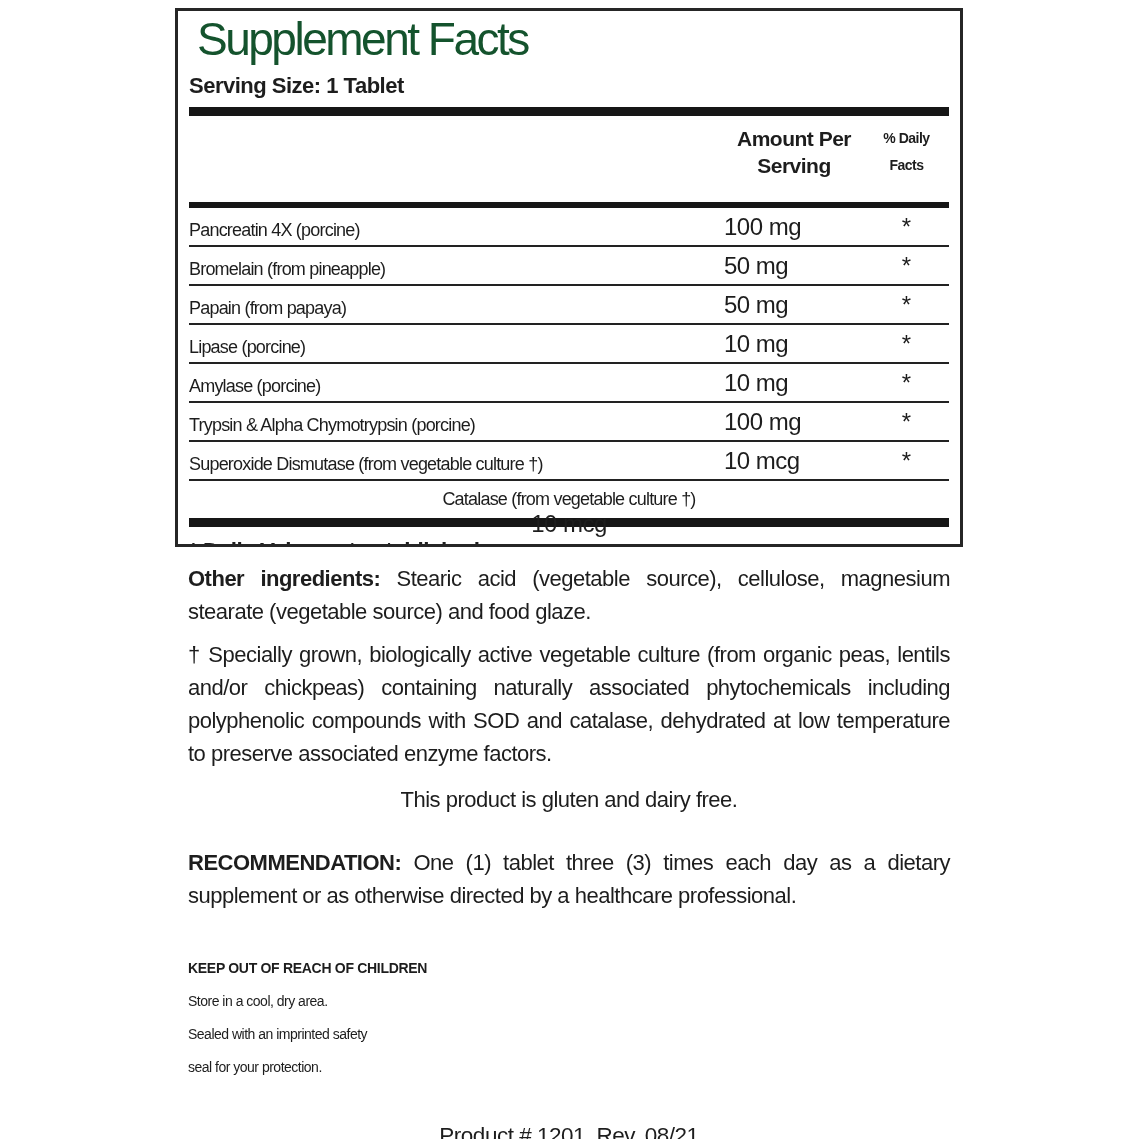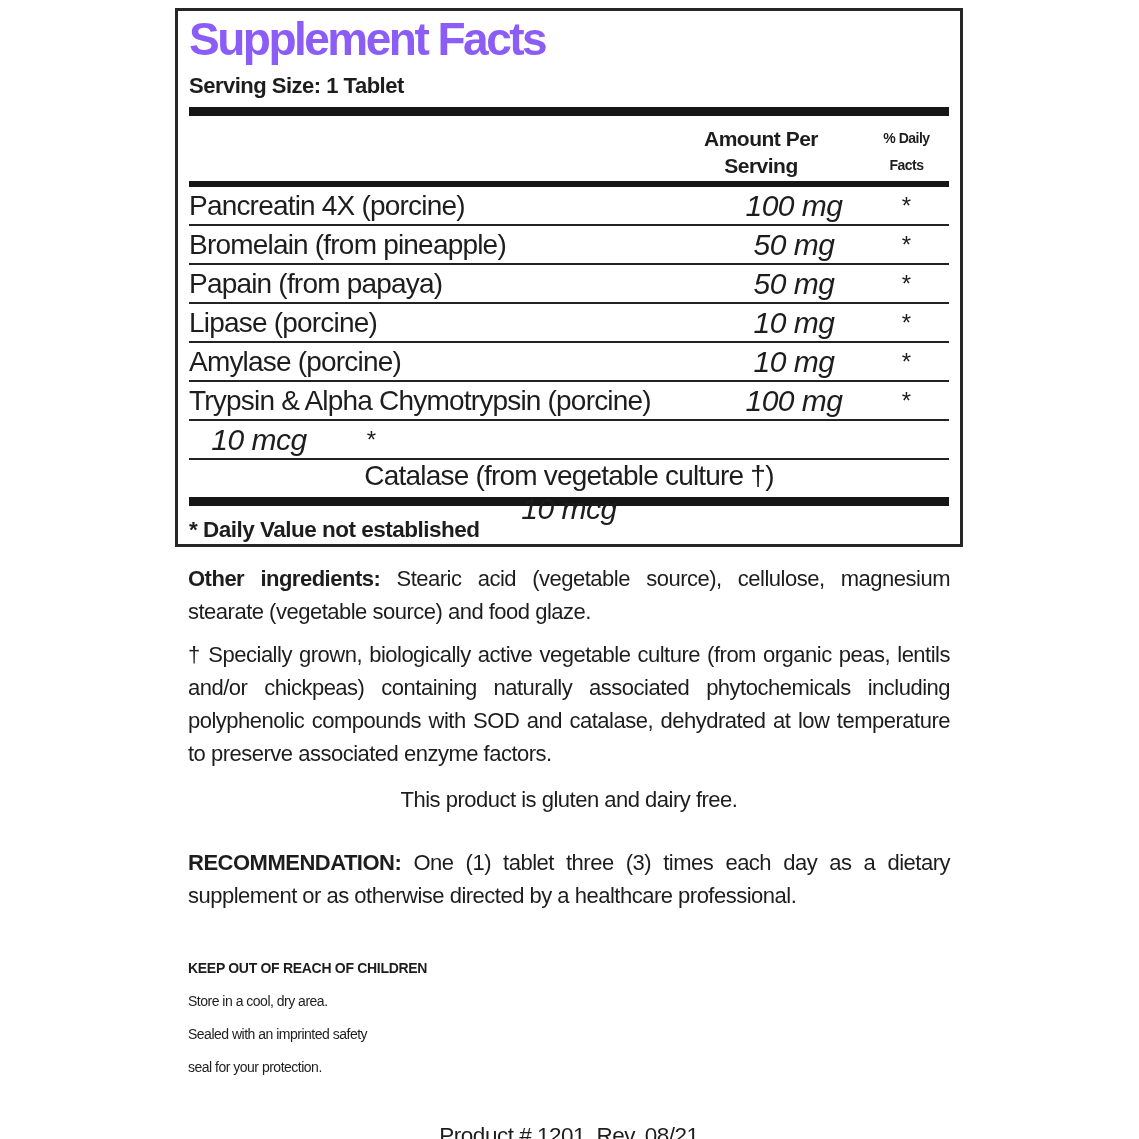--- a/index.html
+++ b/index.html
@@ -27,46 +27,45 @@
     top: 8px;
     width: 788px;
     height: 539px;
     box-sizing: border-box;
     border: 3px solid #262626;
     padding: 0 11px;
     overflow: hidden;
     background: #ffffff;
   }
   .facts-title {
-    margin: 5px 0 0 0;
+    margin: 5px 0 0 8px;
     font-size: 46px;
     line-height: 47px;
-    font-weight: bold;
+    font-weight: normal;
     letter-spacing: -2.5px;
-    color: #8b5cf6;
+    color: #14532d;
   }
   .serving-size {
     font-size: 22px;
     line-height: 25px;
     font-weight: bold;
     letter-spacing: -0.5px;
     margin: 10px 0 9px 0;
   }
   .bar {
     background: #161616;
     width: 100%;
   }
   .bar.thick { height: 9px; }
   .bar.med   { height: 6px; }
 
   .head-row {
     display: flex;
     align-items: center;
-    padding: 9px 0 2px 0;
-    gap: 33px;
+    padding: 9px 0 23px 0;
   }
   .col-name { flex: 1 1 auto; }
   .col-amount {
     flex: 0 0 140px;
     text-align: center;
     font-weight: bold;
     font-size: 21px;
     line-height: 27px;
     letter-spacing: -0.5px;
   }
@@ -81,30 +80,29 @@
 
   .rows .row {
     display: flex;
     align-items: center;
     height: 37px;
     border-bottom: 2px solid #222222;
   }
   .rows .row:last-child { border-bottom: none; flex-direction: column; }
   .row .c-name {
     flex: 1 1 auto;
-    font-size: 28px;
+    font-size: 18px;
     letter-spacing: -0.8px;
     white-space: nowrap;
+    margin-top: 8px;
   }
   .row .c-amt {
     flex: 0 0 140px;
-    text-align: center;
-    font-size: 30px;
-    letter-spacing: -0.5px;
-    font-style: italic;
+    font-size: 24px;
+    letter-spacing: -0.5px;
   }
   .row .c-dv {
     flex: 0 0 85px;
     text-align: center;
     font-size: 24px;
   }
 
   .dv-footnote {
     padding-top: 10px;
     font-size: 22.5px;
@@ -200,20 +198,21 @@
         <div class="c-name">Amylase (porcine)</div>
         <div class="c-amt">10 mg</div>
         <div class="c-dv">*</div>
       </div>
       <div class="row">
         <div class="c-name">Trypsin &amp; Alpha Chymotrypsin (porcine)</div>
         <div class="c-amt">100 mg</div>
         <div class="c-dv">*</div>
       </div>
       <div class="row">
+        <div class="c-name">Superoxide Dismutase (from vegetable culture †)</div>
         <div class="c-amt">10 mcg</div>
         <div class="c-dv">*</div>
       </div>
       <div class="row">
         <div class="c-name">Catalase (from vegetable culture †)</div>
         <div class="c-amt">10 mcg</div>
         <div class="c-dv">*</div>
       </div>
     </div>
 

